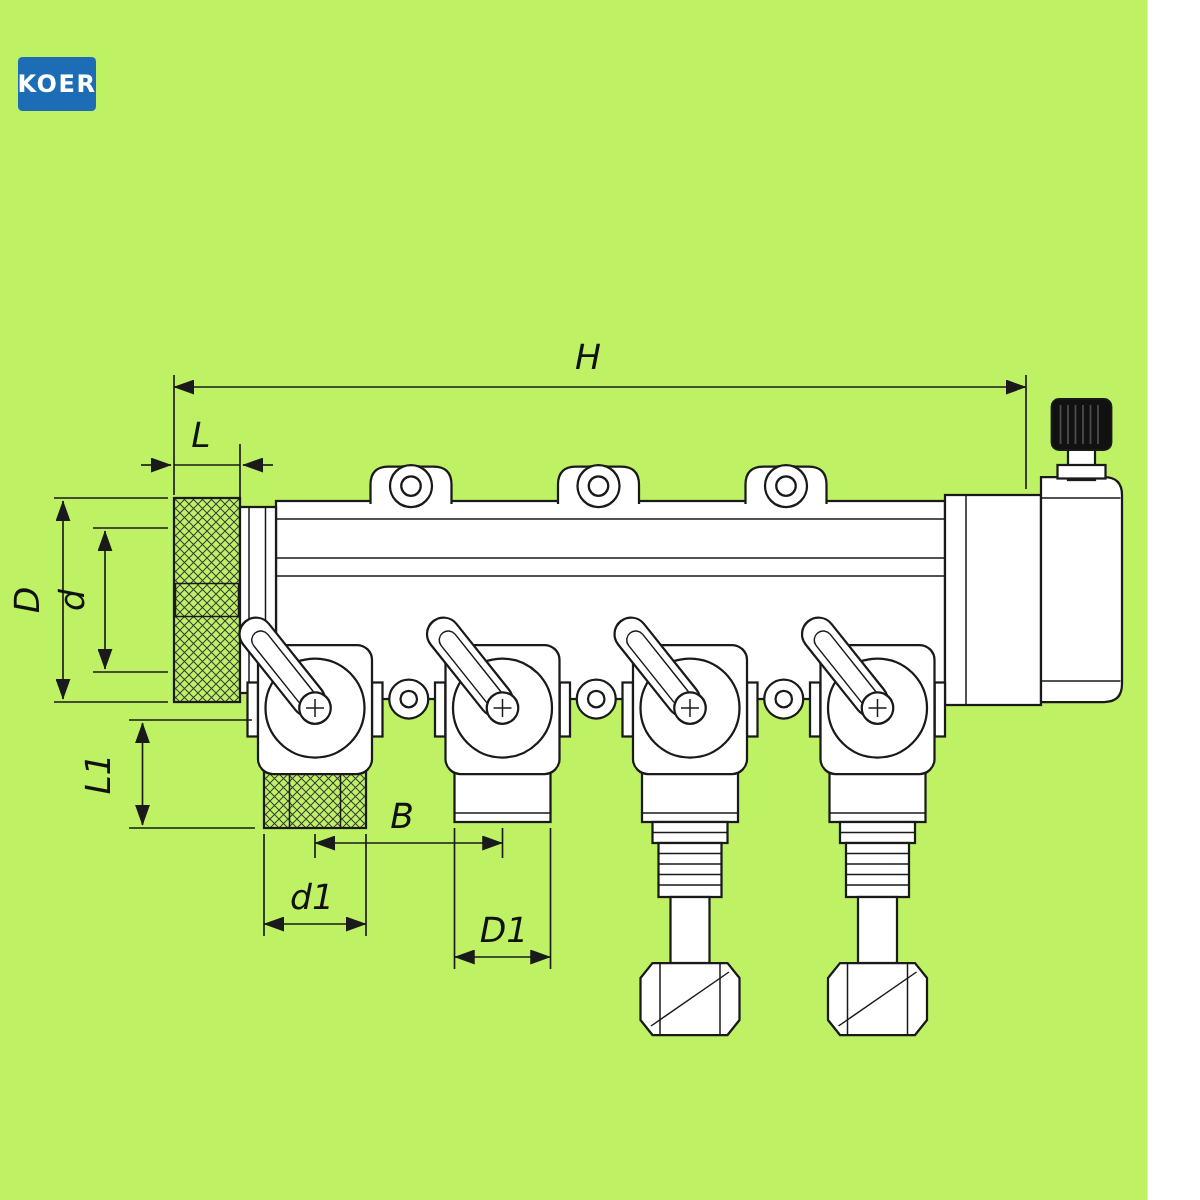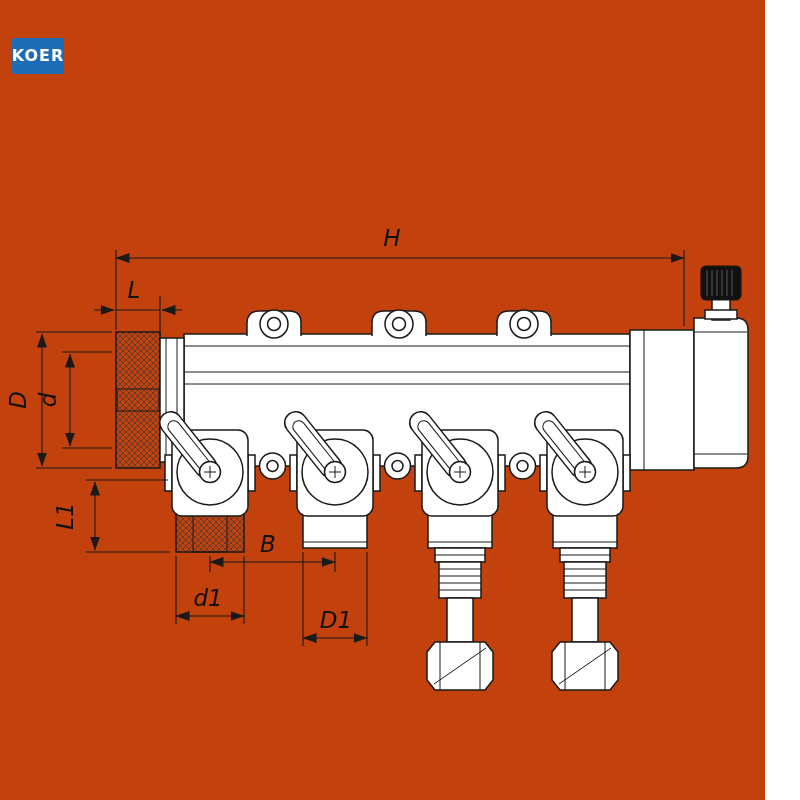--- a/index.html
+++ b/index.html
@@ -1,16 +1,16 @@
 <!DOCTYPE html>
 <html><head>
 <meta charset="utf-8">
 <style>
   html,body{margin:0;padding:0;background:#ffffff;}
-  .stage{width:765px;height:800px;position:relative;background:#c2410c;overflow:hidden;}
+  .stage{width:765px;height:800px;position:relative;background:#bef264;overflow:hidden;}
   svg{display:block;}
   .fw{fill:#ffffff;stroke:#1a1a1a;stroke-width:1.5;}
   .thin{fill:none;stroke:#1a1a1a;stroke-width:1;}
   .dim{fill:none;stroke:#1a1a1a;stroke-width:1.1;}
   .dimtxt{font-family:"DejaVu Sans",sans-serif;font-style:italic;font-size:23px;fill:#111;}
   .logotxt{font-family:"DejaVu Sans",sans-serif;font-weight:bold;font-size:16px;fill:#fff;letter-spacing:1px;}
 </style>
 </head>
 <body>
 

